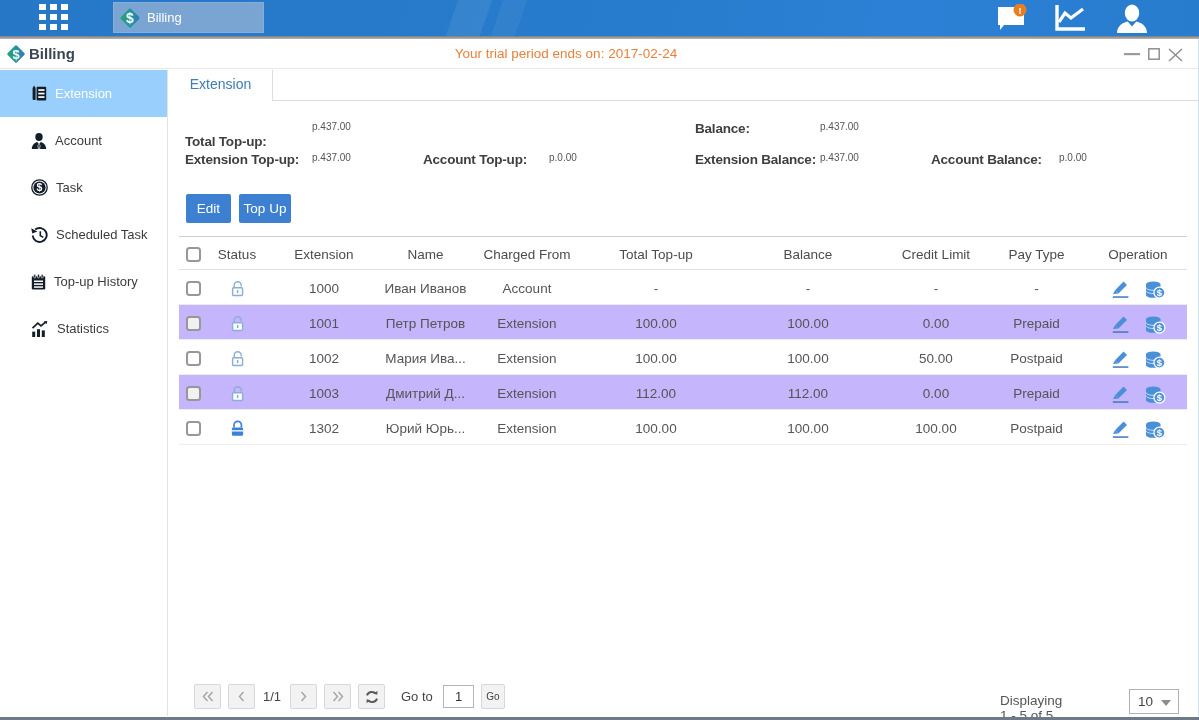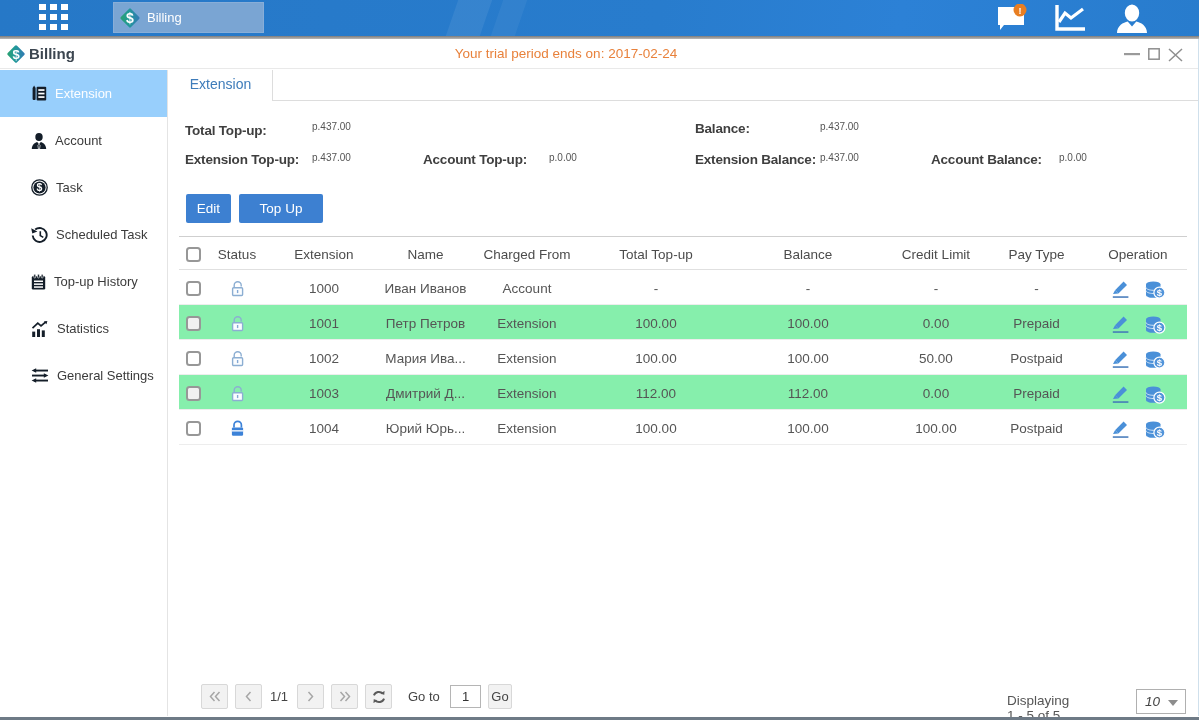--- a/index.html
+++ b/index.html
@@ -50,34 +50,34 @@
 .btn { position:absolute; background:#3d80d1; color:#fff; font-size:13.5px;
   text-align:center; border-radius:2px; font-family:"Liberation Sans",sans-serif; }
 
 
 table.grid { position:absolute; left:10px; top:166px; width:1008px;
   border-collapse:collapse; table-layout:fixed; }
 table.grid th { font-size:13.5px; color:#4c4c4c; font-weight:normal; padding-top:3px;
   border-top:1px solid #cfcfcf; border-bottom:1px solid #e0e0e0; height:33px; text-align:center; }
 table.grid td { font-size:13.5px; color:#555; height:35px; padding-top:3px; text-align:center;
   border-bottom:1px solid #ededed; overflow:hidden; white-space:nowrap; }
-table.grid tr.alt td { background:#86efac; }
+table.grid tr.alt td { background:#c4b5fd; }
 .cb { display:inline-block; width:15px; height:15px; border:2px solid #979797;
   border-radius:3.5px; background:#fff; vertical-align:middle; }
 tr.alt .cb { background:#f1f1f1; }
 
 
-.pager { position:absolute; left:16px; top:614px; width:830px; height:32px; }
+.pager { position:absolute; left:9px; top:614px; width:830px; height:32px; }
 .pbtn { position:absolute; top:0; width:27px; height:25px; background:#f2f2f2;
   border:1px solid #d8d8d8; border-radius:2px; display:flex; align-items:center; justify-content:center; }
 .ptext { position:absolute; font-size:13px; color:#444; top:5px; }
 .goinput { position:absolute; top:1px; width:31px; height:23px; border:1px solid #b5b5b5;
   background:#fff; font-size:13px; color:#333; text-align:center; line-height:21px; }
 .gobtn { position:absolute; top:0; width:24px; height:25px; background:#f2f2f2;
-  border:1px solid #d8d8d8; border-radius:2px; font-size:13px; color:#444;
+  border:1px solid #d8d8d8; border-radius:2px; font-size:10px; color:#444;
   text-align:center; line-height:23px; }
 .disp { position:absolute; top:9px; font-size:13.5px; color:#555; }
 .dd { position:absolute; top:5px; width:50px; height:25px; border:1px solid #b0b0b0;
   background:#fff; font-size:13.5px; color:#444; }
 .dd .v { position:absolute; left:8px; top:4px; }
 .dd .tri { position:absolute; right:7px; top:10px; width:0; height:0;
   border-left:5px solid transparent; border-right:5px solid transparent; border-top:6px solid #8d8d8d; }
 
 .botline { position:absolute; left:0; top:717px; width:1199px; height:3px; background:#6e7a86; }
 .rightedge { position:absolute; right:0; top:39px; width:1px; height:677px; background:#cfe0ec; }
@@ -208,53 +208,42 @@
   <div class="mitem">
       <svg width="18" height="16" viewBox="0 0 18 16">
         <rect x="1.2" y="10.6" width="3" height="5.4" fill="#141e29"></rect>
         <rect x="6" y="8.2" width="3" height="7.8" fill="#141e29"></rect>
         <rect x="10.8" y="9.4" width="3" height="6.6" fill="#141e29"></rect>
         <path d="M1.5 7.2 L6.8 2.2 L10 4.8 L14.8 0.9" stroke="#141e29" stroke-width="1.7" fill="none"></path>
         <path d="M16.4 0 l-3.6 0.4 2.6 2.8 z" fill="#141e29"></path>
       </svg>
       <span>Statistics</span>
     </div>
-  <div class="mitem">
-      <svg width="18" height="15" viewBox="0 0 18 15">
-        <rect x="3.4" y="1.6" width="13.6" height="1.9" fill="#141e29"></rect>
-        <path d="M0.6 2.55 l4.6 -2.2 v4.4 z" fill="#141e29"></path>
-        <rect x="1" y="6.6" width="13.6" height="1.9" fill="#141e29"></rect>
-        <path d="M17.4 7.55 l-4.6 -2.2 v4.4 z" fill="#141e29"></path>
-        <rect x="3.4" y="11.6" width="13.6" height="1.9" fill="#141e29"></rect>
-        <path d="M0.6 12.55 l4.6 -2.2 v4.4 z" fill="#141e29"></path>
-      </svg>
-      <span>General Settings</span>
-    </div>
 </div>
 
 <div class="content">
   <div class="tabactive">Extension</div>
   <div class="tabline"></div>
 
-  <div class="lbl" style="left:16px;top:53px;">Total Top-up:</div>
+  <div class="lbl" style="left:16px;top:64px;">Total Top-up:</div>
   <div class="val" style="left:143px;top:51px;">p.437.00</div>
   <div class="lbl" style="left:526px;top:51px;">Balance:</div>
   <div class="val" style="left:651px;top:51px;">p.437.00</div>
 
   <div class="lbl" style="left:16px;top:82px;">Extension Top-up:</div>
   <div class="val" style="left:143px;top:82px;">p.437.00</div>
   <div class="lbl" style="left:254px;top:82px;">Account Top-up:</div>
   <div class="val" style="left:380px;top:82px;">p.0.00</div>
   <div class="lbl" style="left:526px;top:82px;">Extension Balance:</div>
   <div class="val" style="left:651px;top:82px;">p.437.00</div>
   <div class="lbl" style="left:762px;top:82px;">Account Balance:</div>
   <div class="val" style="left:890px;top:82px;">p.0.00</div>
 
   <div class="btn" style="left:17px;top:124px;width:45px;height:29px;line-height:29px;">Edit</div>
-  <div class="btn" style="left:70px;top:124px;width:84px;height:29px;line-height:29px;">Top Up</div>
+  <div class="btn" style="left:70px;top:124px;width:52px;height:29px;line-height:29px;">Top Up</div>
 
   <table class="grid">
     <colgroup>
       <col style="width:28px">
         <col style="width:60px">
         <col style="width:114px">
         <col style="width:89px">
       <col style="width:114px">
         <col style="width:144px">
         <col style="width:160px">
@@ -383,21 +372,21 @@
               <text x="15.4" y="18.2" font-size="9.5" font-weight="bold" fill="#fff" text-anchor="middle" font-family="Liberation Sans">$</text>
             </svg></td>
     </tr>
     <tr>
       <td style="text-align:left;padding-left:7px;"><span class="cb"></span></td>
       <td><svg width="19" height="19" viewBox="0 0 19 19" style="vertical-align:middle;">
               <path d="M6 8.6 V6 a3.7 3.7 0 0 1 7.4 0 V8.6" fill="none" stroke="#3c82d8" stroke-width="1.7"></path>
               <rect x="3.9" y="8.4" width="11.2" height="8.4" rx="1.2" fill="#3c82d8"></rect>
               <rect x="3.9" y="11.2" width="11.2" height="1.3" fill="#fff"></rect>
             </svg></td>
-          <td>1004</td>
+          <td>1302</td>
           <td>Юрий Юрь...</td>
           <td>Extension</td>
       <td>100.00</td>
           <td>100.00</td>
           <td>100.00</td>
           <td>Postpaid</td>
           <td><svg width="18" height="19" viewBox="0 0 18 19" style="vertical-align:middle;margin-right:15px;">
               <path d="M4.0 11.2 L12.6 2.6 L16.0 6.0 L7.4 14.6 Z" fill="#4a90d8"></path>
               <path d="M2.0 14.9 L4.0 11.2 L7.4 14.6 Z" fill="#4a90d8"></path>
               <rect x="1.8" y="17.3" width="15.6" height="1.5" fill="#4177b8"></rect>
@@ -440,21 +429,21 @@
           <path d="M1.9 5.4 a5.3 5.3 0 0 1 9 -1.6" fill="none" stroke="#5a5a5a" stroke-width="1.9"></path>
           <path d="M12.6 1 l-0.4 4 -3.5 -1.9 z" fill="#5a5a5a"></path>
           <path d="M12.1 8.6 a5.3 5.3 0 0 1 -9 1.6" fill="none" stroke="#5a5a5a" stroke-width="1.9"></path>
           <path d="M1.4 13 l0.4 -4 3.5 1.9 z" fill="#5a5a5a"></path>
         </svg>
       </div>
     <div class="ptext" style="left:223px;">Go to</div>
     <div class="goinput" style="left:265px;">1</div>
     <div class="gobtn" style="left:303px;">Go</div>
     <div class="disp" style="left:822px;">Displaying 1 - 5 of 5</div>
-    <div class="dd" style="left:951px;font-style:italic;">
+    <div class="dd" style="left:951px;">
         <span class="v">10</span>
         <span class="tri"></span>
       </div>
   </div>
 </div>
 
 <div class="botline"></div>
 <div class="rightedge"></div>
 
 </body></html>

